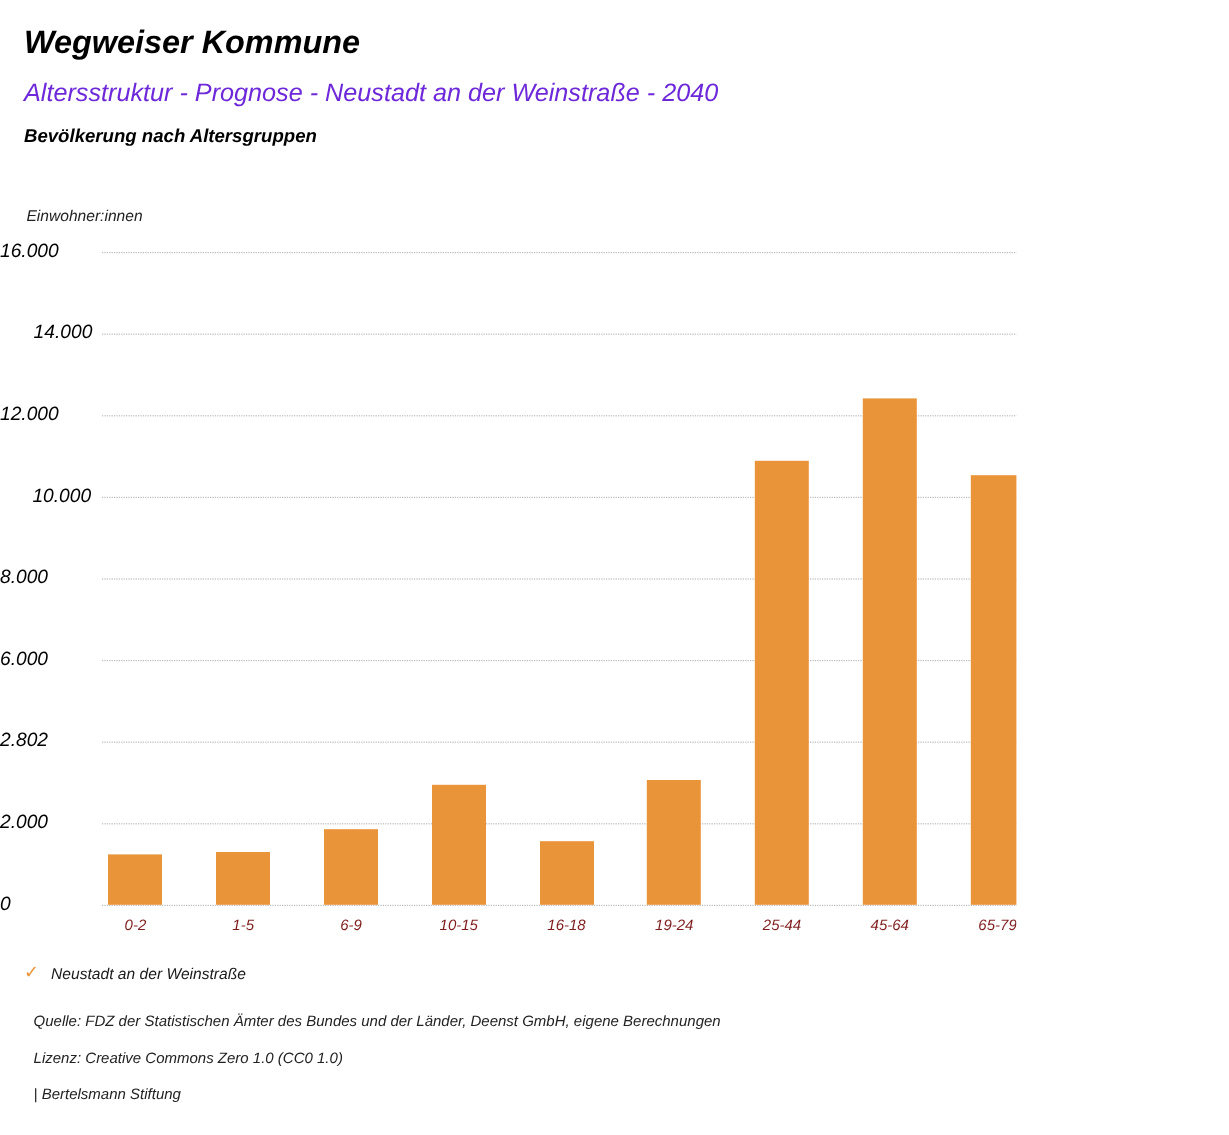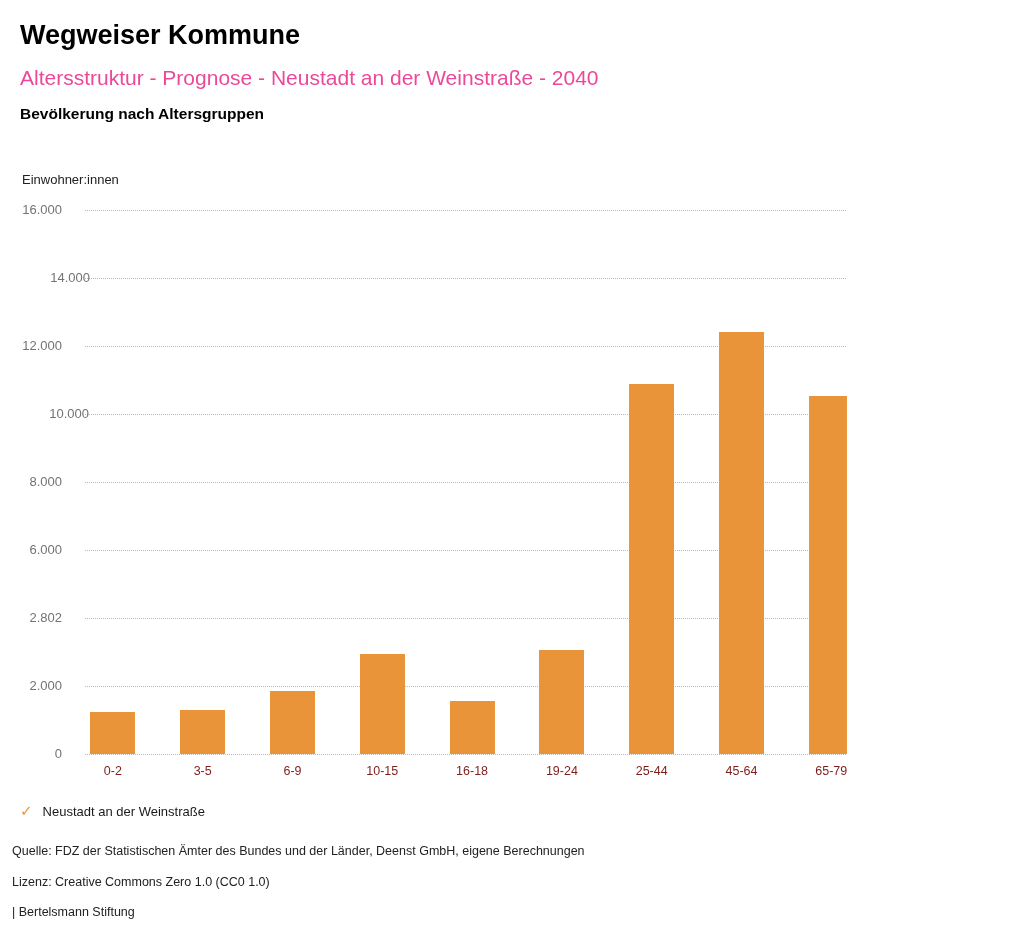--- a/index.html
+++ b/index.html
@@ -8,38 +8,39 @@
     background: #ffffff;
     font-family: "Liberation Sans", "DejaVu Sans", sans-serif;
     color: #1a1a1a;
   }
   .page {
     position: relative;
     width: 847px;
     height: 946px;
     background: #ffffff;
     overflow: hidden;
+    font-style: italic;
   }
   .page-title {
     position: absolute;
     left: 20px;
     top: 20px;
     margin: 0;
     font-size: 27px;
     font-weight: 700;
     color: #000000;
   }
   .chart-title {
     position: absolute;
     left: 20px;
     top: 66px;
     margin: 0;
     font-size: 21px;
     font-weight: 400;
-    color: #ec4899;
+    color: #6d28d9;
   }
   .chart-subtitle {
     position: absolute;
     left: 20px;
     top: 105px;
     margin: 0;
     font-size: 15.5px;
     font-weight: 700;
     color: #000000;
   }
@@ -61,23 +62,22 @@
     position: absolute;
     height: 0;
     border-top: 1px dotted #b9b9b9;
   }
   .ytick {
     position: absolute;
     left: 0;
     width: 62px;
     height: 16px;
     line-height: 16px;
-    text-align: right;
-    font-size: 13px;
-    color: #737373;
+    font-size: 16px;
+    color: #000000;
     white-space: nowrap;
   }
   .bar {
     position: absolute;
   }
   .xtick {
     position: absolute;
     top: 763px;
     width: 90px;
     height: 16px;
@@ -108,21 +108,21 @@
     font-weight: 700;
     line-height: 18px;
     margin-right: 10px;
   }
   .legend-label {
     font-size: 13px;
     color: #1a1a1a;
   }
   .footer-line {
     position: absolute;
-    left: 12px;
+    left: 28px;
     margin: 0;
     font-size: 12.5px;
     color: #222222;
     white-space: nowrap;
     text-align: center;
   }
   .footer-source { top: 844px; }
   .footer-license { top: 875px; }
   .footer-attribution { top: 905px; }
 </style>
@@ -153,21 +153,21 @@
       <div class="ytick" style="top: 406px; padding-left: 27px;">10.000</div>
       <div class="gridline" style="left: 85px; width: 865px; top: 346px; border-top-color: rgb(185, 185, 185);"></div>
       <div class="ytick" style="top: 338px;">12.000</div>
       <div class="gridline" style="left: 85px; width: 865px; top: 278px; border-top-color: rgb(185, 185, 185);"></div>
       <div class="ytick" style="top: 270px; padding-left: 28px;">14.000</div>
       <div class="gridline" style="left: 85px; width: 865px; top: 210px; border-top-color: rgb(185, 185, 185);"></div>
       <div class="ytick" style="top: 202px;">16.000</div>
       <div class="bar" style="left: 90.4px; width: 45px; top: 711.5px; height: 42.5px; background: rgb(234, 148, 57);"></div>
       <div class="xtick" style="left: 67.9px;">0-2</div>
       <div class="bar" style="left: 180.2px; width: 45px; top: 709.8px; height: 44.2px; background: rgb(234, 148, 57);"></div>
-      <div class="xtick" style="left: 157.7px;">3-5</div>
+      <div class="xtick" style="left: 157.7px;">1-5</div>
       <div class="bar" style="left: 270px; width: 45px; top: 691.44px; height: 62.56px; background: rgb(234, 148, 57);"></div>
       <div class="xtick" style="left: 247.5px;">6-9</div>
       <div class="bar" style="left: 359.8px; width: 45px; top: 654.38px; height: 99.62px; background: rgb(234, 148, 57);"></div>
       <div class="xtick" style="left: 337.3px;">10-15</div>
       <div class="bar" style="left: 449.6px; width: 45px; top: 700.96px; height: 53.04px; background: rgb(234, 148, 57);"></div>
       <div class="xtick" style="left: 427.1px;">16-18</div>
       <div class="bar" style="left: 539.4px; width: 45px; top: 649.62px; height: 104.38px; background: rgb(234, 148, 57);"></div>
       <div class="xtick" style="left: 516.9px;">19-24</div>
       <div class="bar" style="left: 629.2px; width: 45px; top: 384.42px; height: 369.58px; background: rgb(234, 148, 57);"></div>
       <div class="xtick" style="left: 606.7px; text-align: center;">25-44</div>

